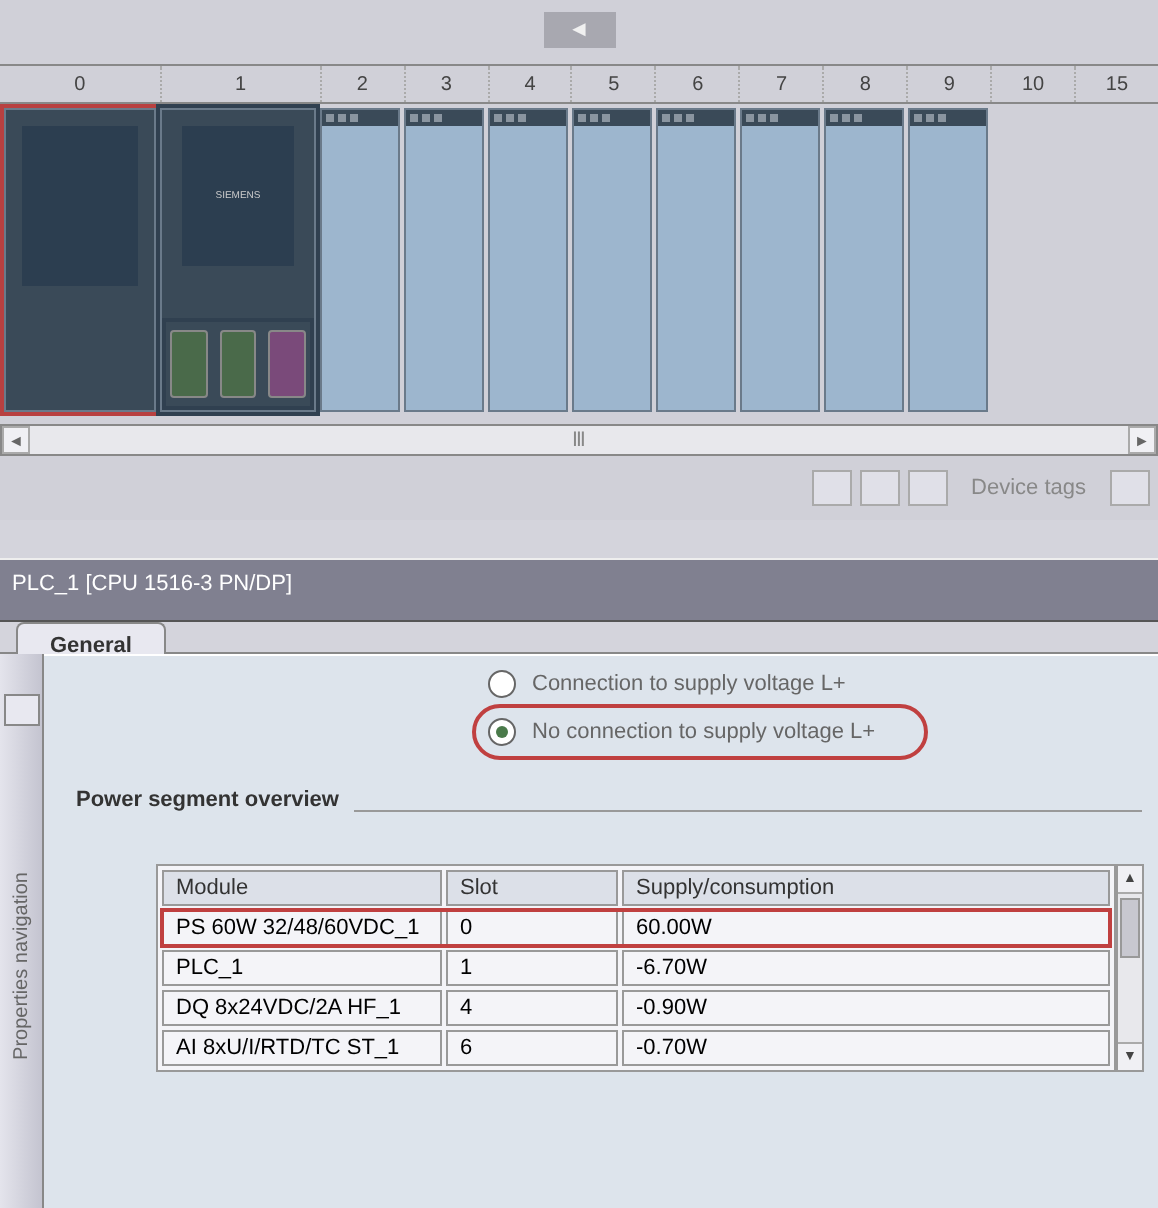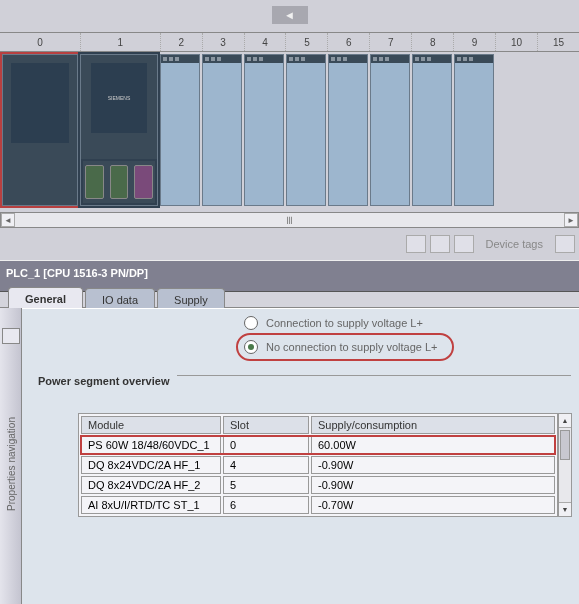--- a/index.html
+++ b/index.html
@@ -26,40 +26,40 @@
   .port.dp { background: #7a4a7a; }
   
   .scrollbar-bottom { position: absolute; bottom: 32px; left: 0; right: 0; height: 16px; background: #e8e8ec; border: 1px solid #888; display: flex; }
   .sb-btn { width: 14px; background: #f0f0f4; border: 1px solid #aaa; display: flex; align-items: center; justify-content: center; color: #666; font-size: 8px; }
   .sb-track { flex: 1; display: flex; align-items: center; justify-content: center; color: #888; font-size: 10px; }
   
   .toolbar-bottom { position: absolute; bottom: 6px; right: 4px; height: 20px; display: flex; align-items: center; gap: 4px; }
   .tb-btn { width: 20px; height: 18px; background: #e0e0e8; border: 1px solid #aaa; }
   .tb-label { color: #888; padding: 0 8px; }
   
-  .title-bar { background: #808090; height: 32px; line-height: 24px; padding-left: 6px; color: #fff; font-weight: bold; border-top: 1px solid #eee; border-bottom: 1px solid #555; }
-  
-  .tabs-row { background: #d4d4dc; height: 16px; display: flex; align-items: center; padding-left: 8px; border-bottom: 1px solid #888; gap: 2px; }
+  .title-bar { background: #808090; height: 32px; line-height: 24px; padding-left: 6px; color: #fff; font-weight: normal; border-top: 1px solid #eee; border-bottom: 1px solid #555; margin-top: 19px; }
+  
+  .tabs-row { background: #d4d4dc; height: 16px; display: flex; align-items: flex-start; padding-left: 8px; border-bottom: 1px solid #888; gap: 2px; flex-direction: column; }
   .tab { height: 24px; padding: 0 16px; line-height: 22px; background: #b8c0d0; border: 1px solid #888; border-bottom: none; border-radius: 4px 4px 0 0; color: #333; cursor: pointer; }
   .tab.active { background: #e8e8f0; font-weight: bold; height: 25px; }
   
   .content-area { display: flex; height: 312px; }
   .side-nav { width: 22px; background: linear-gradient(to right, #e4e4ec, #c4c4d0); border-right: 1px solid #888; position: relative; }
   .side-label { position: absolute; left: 50%; top: 50%; white-space: nowrap; color: #666; font-size: 10px; transform-origin: center; transform: translate(-50%, -50%) rotate(-90deg); }
   .side-btn { width: 18px; height: 16px; background: #e8e8f0; border: 1px solid #888; margin: 2px auto; display: block; position: absolute; top: 18px; left: 2px; }
   
   .main-pane { flex: 1; background: #dde4ec; padding-left: 16px; border-top: 1px solid #fff; overflow: hidden; }
   .radio-group { margin-left: 200px; margin-top: 2px; margin-bottom: 16px; }
   .radio-row { display: flex; align-items: center; gap: 8px; height: 24px; }
-  .radio-row.highlighted { outline: 2px solid #c04040; border-radius: 16px; padding-right: 14px; width: fit-content; }
+  .radio-row.highlighted { outline: 2px solid #c04040; border-radius: 16px; padding-right: 24px; width: fit-content; }
   .radio { width: 14px; height: 14px; border: 1px solid #666; border-radius: 50%; display: inline-flex; align-items: center; justify-content: center; background: #fff; margin-left: 6px; }
   .radio.selected::after { content: ''; width: 6px; height: 6px; background: #4a7a4a; border-radius: 50%; }
   .radio-label { color: #666; }
   
-  .section-title { color: #333; font-weight: bold; margin-bottom: 8px; padding-right: 8px; display: flex; align-items: flex-start; }
+  .section-title { color: #333; font-weight: bold; margin-bottom: 8px; padding-right: 8px; display: flex; align-items: flex-end; }
   .section-title .line { flex: 1; height: 1px; background: #999; margin-left: 8px; }
   
   .table-wrap { margin-top: 26px; margin-left: 40px; display: flex; }
   .table { border: 1px solid #999; background: #f4f4f8; font-size: 11px; }
   .table th, .table td { text-align: left; padding: 2px 6px; border: 1px solid #999; height: 18px; }
   .table th { background: #dce0e8; color: #333; font-weight: normal; }
   .table th.module { width: 140px; }
   .table th.slot { width: 86px; }
   .table th.supply { width: 244px; margin-left: 36px; }
   .table tr.highlight { outline: 2px solid #c04040; outline-offset: -1px; }
@@ -206,32 +206,32 @@
       <table class="table">
         <thead>
           <tr>
             <th class="module">Module</th>
             <th class="slot">Slot</th>
             <th class="supply">Supply/consumption</th>
           </tr>
         </thead>
         <tbody id="tbody">
             <tr class="highlight">
-              <td>PS 60W 18/48/60VDC_1</td>
+              <td>PS 60W 32/48/60VDC_1</td>
               <td>0</td>
               <td>60.00W</td>
+            </tr>
+            <tr>
+              <td>PLC_1</td>
+              <td>1</td>
+              <td>-6.70W</td>
             </tr>
             <tr>
               <td>DQ 8x24VDC/2A HF_1</td>
               <td>4</td>
-              <td>-0.90W</td>
-            </tr>
-            <tr>
-              <td>DQ 8x24VDC/2A HF_2</td>
-              <td>5</td>
               <td>-0.90W</td>
             </tr>
             <tr>
               <td>AI 8xU/I/RTD/TC ST_1</td>
               <td>6</td>
               <td>-0.70W</td>
             </tr>
           </tbody>
       </table>
       <div class="tbl-scroll">

